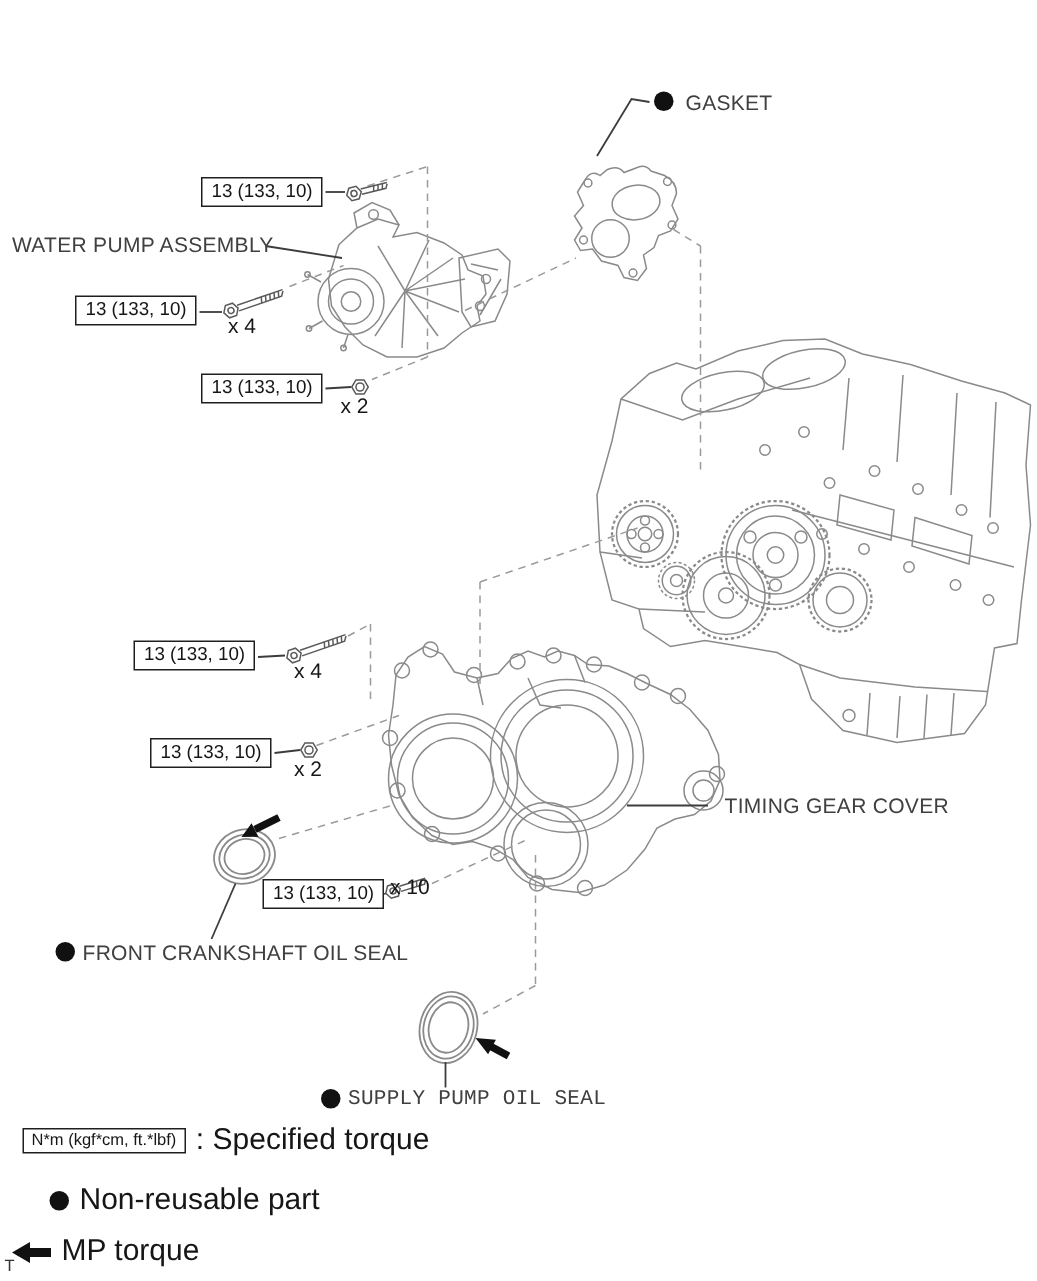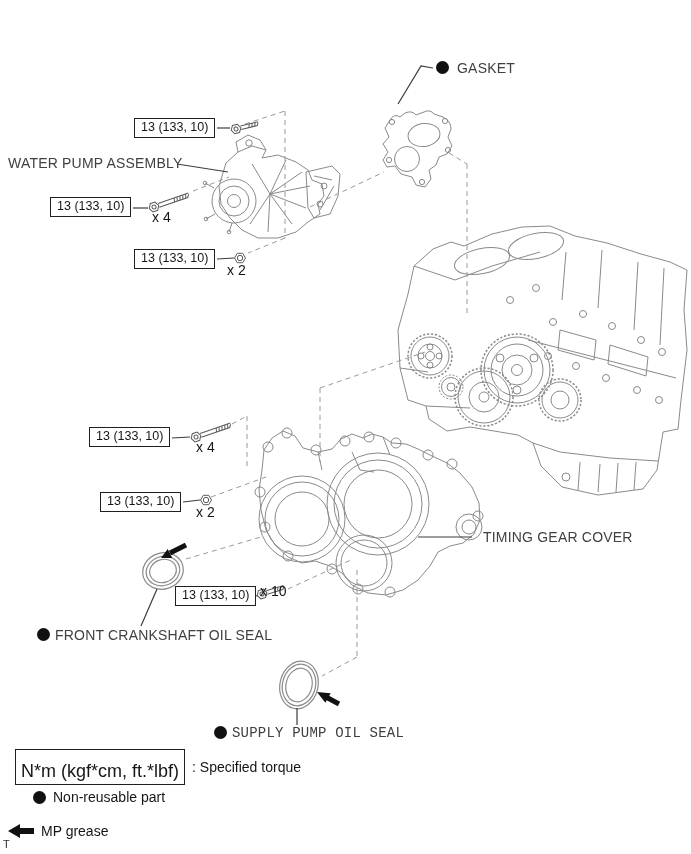--- a/index.html
+++ b/index.html
@@ -10,22 +10,22 @@
   .art{position:absolute;left:0;top:0;}
   .lbl{position:absolute;font-size:14px;white-space:nowrap;color:#404040;letter-spacing:.2px;}
   .tq{
     position:absolute;border:1.6px solid #1f1f1f;background:#fff;
     font-size:12.5px;line-height:15px;padding:1px 6px 2px;white-space:nowrap;
   }
   .qty{position:absolute;font-size:14px;white-space:nowrap;}
   .dot{display:inline-block;width:13px;height:13px;border-radius:50%;background:#111;flex:0 0 auto;}
   .dot.abs{position:absolute;}
   .legend-row{position:absolute;display:flex;align-items:center;gap:7px;white-space:nowrap;}
-  .legend-box{border:1.4px solid #1f1f1f;padding:11px 5px 2px;font-size:18px;background:#fff;}
-  .legend-text{font-size:14px;}
+  .legend-box{border:1.4px solid #1f1f1f;padding:1px 5px 2px;font-size:11px;background:#fff;}
+  .legend-text{font-size:20px;}
   .footer-mark{position:absolute;left:3px;top:838px;font-size:11px;color:#333;}
 </style>
 </head>
 <body>
 
 <div class="stage">
 
   <svg class="art" width="691" height="854" viewBox="0 0 691 854" xmlns="http://www.w3.org/2000/svg" xmlns:xlink="http://www.w3.org/1999/xlink">
     <defs>
       <g id="hexhead" stroke="#5a5a5a" fill="#fff">
@@ -267,17 +267,17 @@
 
   <div class="legend-row" style="left:33px;top:789px;">
     <span class="dot"></span>
     <span class="legend-text">Non-reusable part</span>
   </div>
 
   <div class="legend-row" style="left:8px;top:823px;">
     <svg width="26" height="16" viewBox="0 0 26 16">
       <polygon points="0,8 12,1 12,5 26,5 26,11 12,11 12,15" fill="#111"></polygon>
     </svg>
-    <span class="legend-text">MP grease</span>
+    <span class="legend-text">MP torque</span>
   </div>
 
   <div class="footer-mark">T</div>
 </div>
 
 </body></html>

